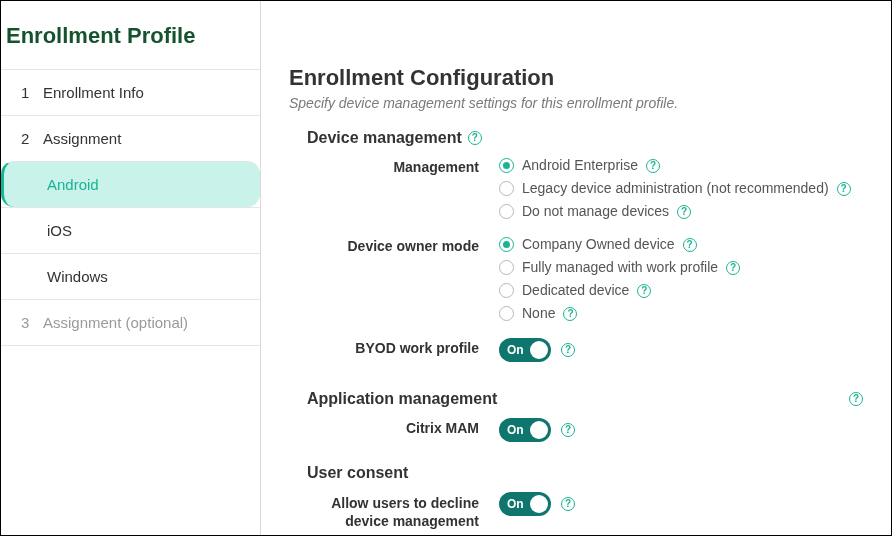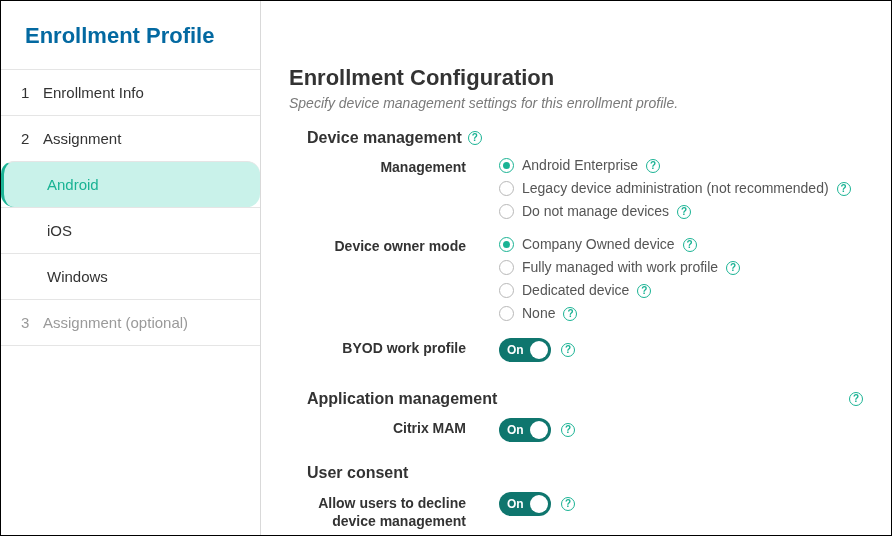--- a/index.html
+++ b/index.html
@@ -1,32 +1,32 @@
 <!DOCTYPE html>
 <html><head>
 <meta charset="utf-8">
 <style>
   * { box-sizing: border-box; margin: 0; padding: 0; }
   html, body { width: 892px; height: 536px; font-family: "Segoe UI", Arial, sans-serif; color: #333; }
   .app { display: flex; width: 892px; height: 536px; border: 1px solid #000; }
   .sidebar { width: 260px; border-right: 1px solid #d9d9d9; background: #fff; }
-  .sidebar-title { font-size: 22px; font-weight: 600; color: #0369a1; padding: 22px 20px 20px 24px; }
+  .sidebar-title { font-size: 22px; font-weight: 600; color: #14532d; padding: 22px 20px 20px 5px; }
   .nav-item { display: flex; align-items: center; gap: 8px; padding: 14px 20px; border-top: 1px solid #e5e5e5; font-size: 15px; color: #333; cursor: pointer; }
   .nav-item:last-of-type { border-bottom: 1px solid #e5e5e5; }
   .nav-item .num { width: 14px; color: #333; }
   .nav-item.muted { color: #9a9a9a; }
   .nav-item.muted .num { color: #9a9a9a; }
   .nav-sub { padding: 14px 20px 14px 46px; border-top: 1px solid #e5e5e5; font-size: 15px; cursor: pointer; }
   .nav-sub.active { background: #c9f2ea; color: #1ab394; border-left: 3px solid #1ab394; padding-left: 43px; border-radius: 13px; }
   .main { flex: 1; padding: 20px 28px 10px 28px; overflow: hidden; margin-top: 44px; }
   .main-title { font-size: 22px; font-weight: 600; color: #333; margin-bottom: 4px; }
   .main-sub { font-size: 14px; color: #7a7a7a; margin-bottom: 18px; font-style: italic; }
   .section-header { display: flex; align-items: center; gap: 6px; font-size: 16px; font-weight: 600; color: #333; margin: 10px 0 10px 18px; }
   .field-row { display: flex; align-items: flex-start; margin-bottom: 6px; }
-  .field-label { width: 210px; text-align: right; font-size: 14px; font-weight: 600; color: #333; padding-right: 33px; padding-top: 2px; }
+  .field-label { width: 210px; text-align: right; font-size: 14px; font-weight: 600; color: #333; padding-right: 20px; padding-top: 2px; }
   .field-control { flex: 1; }
   .radio-option { display: flex; align-items: flex-end; gap: 8px; margin-bottom: 7px; font-size: 14px; color: #555; cursor: pointer; }
   .radio { width: 15px; height: 15px; border: 1px solid #b8b8b8; border-radius: 50%; display: inline-flex; align-items: center; justify-content: center; background: #fff; }
   .radio.selected { border-color: #1ab394; }
   .radio.selected::after { content: ""; width: 7px; height: 7px; border-radius: 50%; background: #1ab394; }
   .help-icon { width: 14px; height: 14px; border: 1px solid #1ab394; border-radius: 50%; display: inline-flex; align-items: center; justify-content: center; font-size: 10px; color: #1ab394; cursor: pointer; font-weight: 600; line-height: 1; }
   .toggle-row { display: flex; align-items: center; gap: 10px; }
   .toggle { width: 52px; height: 24px; background: #0f766e; border-radius: 12px; position: relative; display: inline-flex; align-items: center; cursor: pointer; }
   .toggle .knob { position: absolute; right: 3px; width: 18px; height: 18px; background: #fff; border-radius: 50%; }
   .toggle .label { color: #fff; font-size: 12px; font-weight: 600; margin-left: 8px; }

